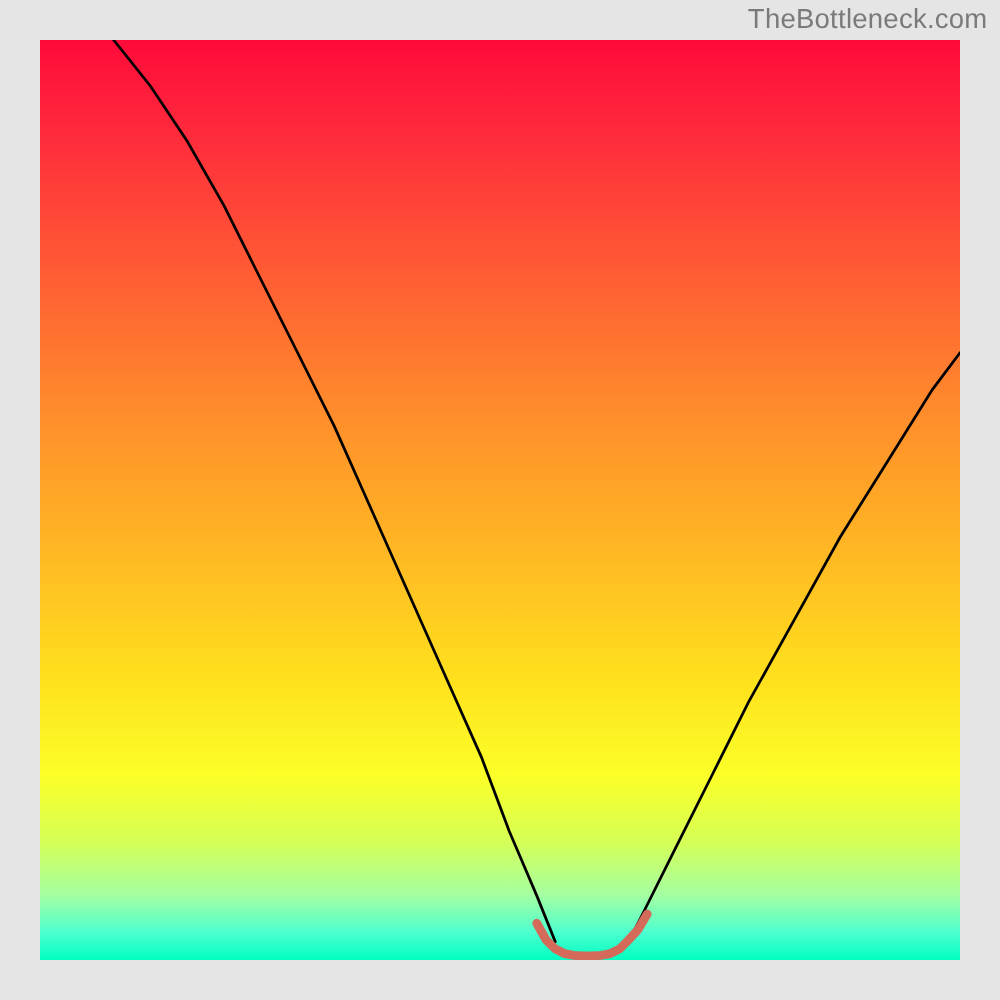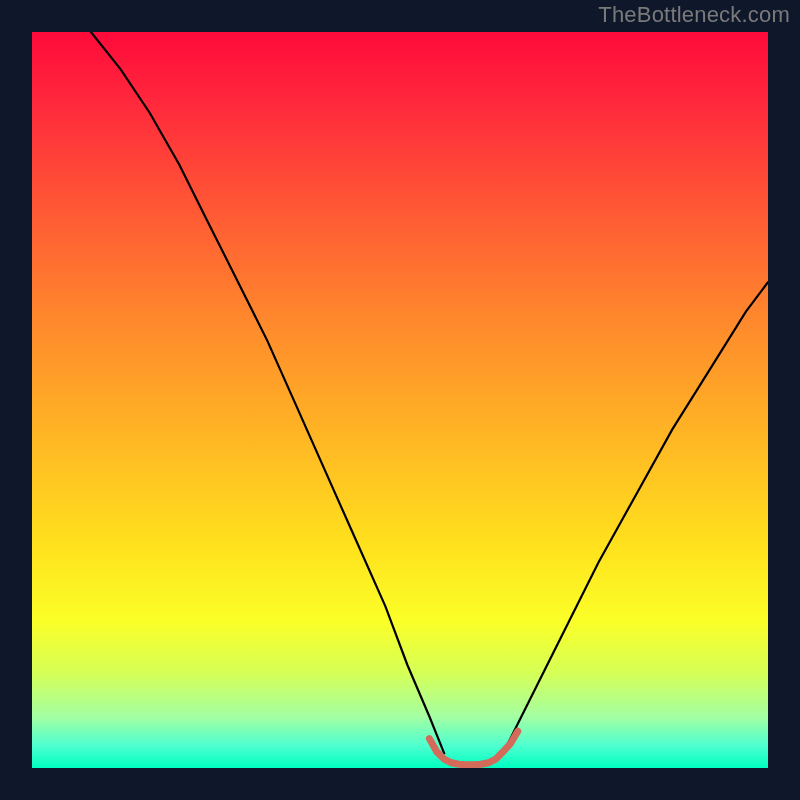--- a/index.html
+++ b/index.html
@@ -8,21 +8,21 @@
     width: 800px;
     height: 800px;
     background: #000;
     font-family: Arial, Helvetica, sans-serif;
     overflow: hidden;
   }
   .frame {
     position: relative;
     width: 800px;
     height: 800px;
-    background: #0f172a;
+    background: #e5e5e5;
   }
   .plot {
     position: absolute;
     left: 32px;
     top: 32px;
     width: 736px;
     height: 736px;
     overflow: hidden;
   }
   .gradient {

